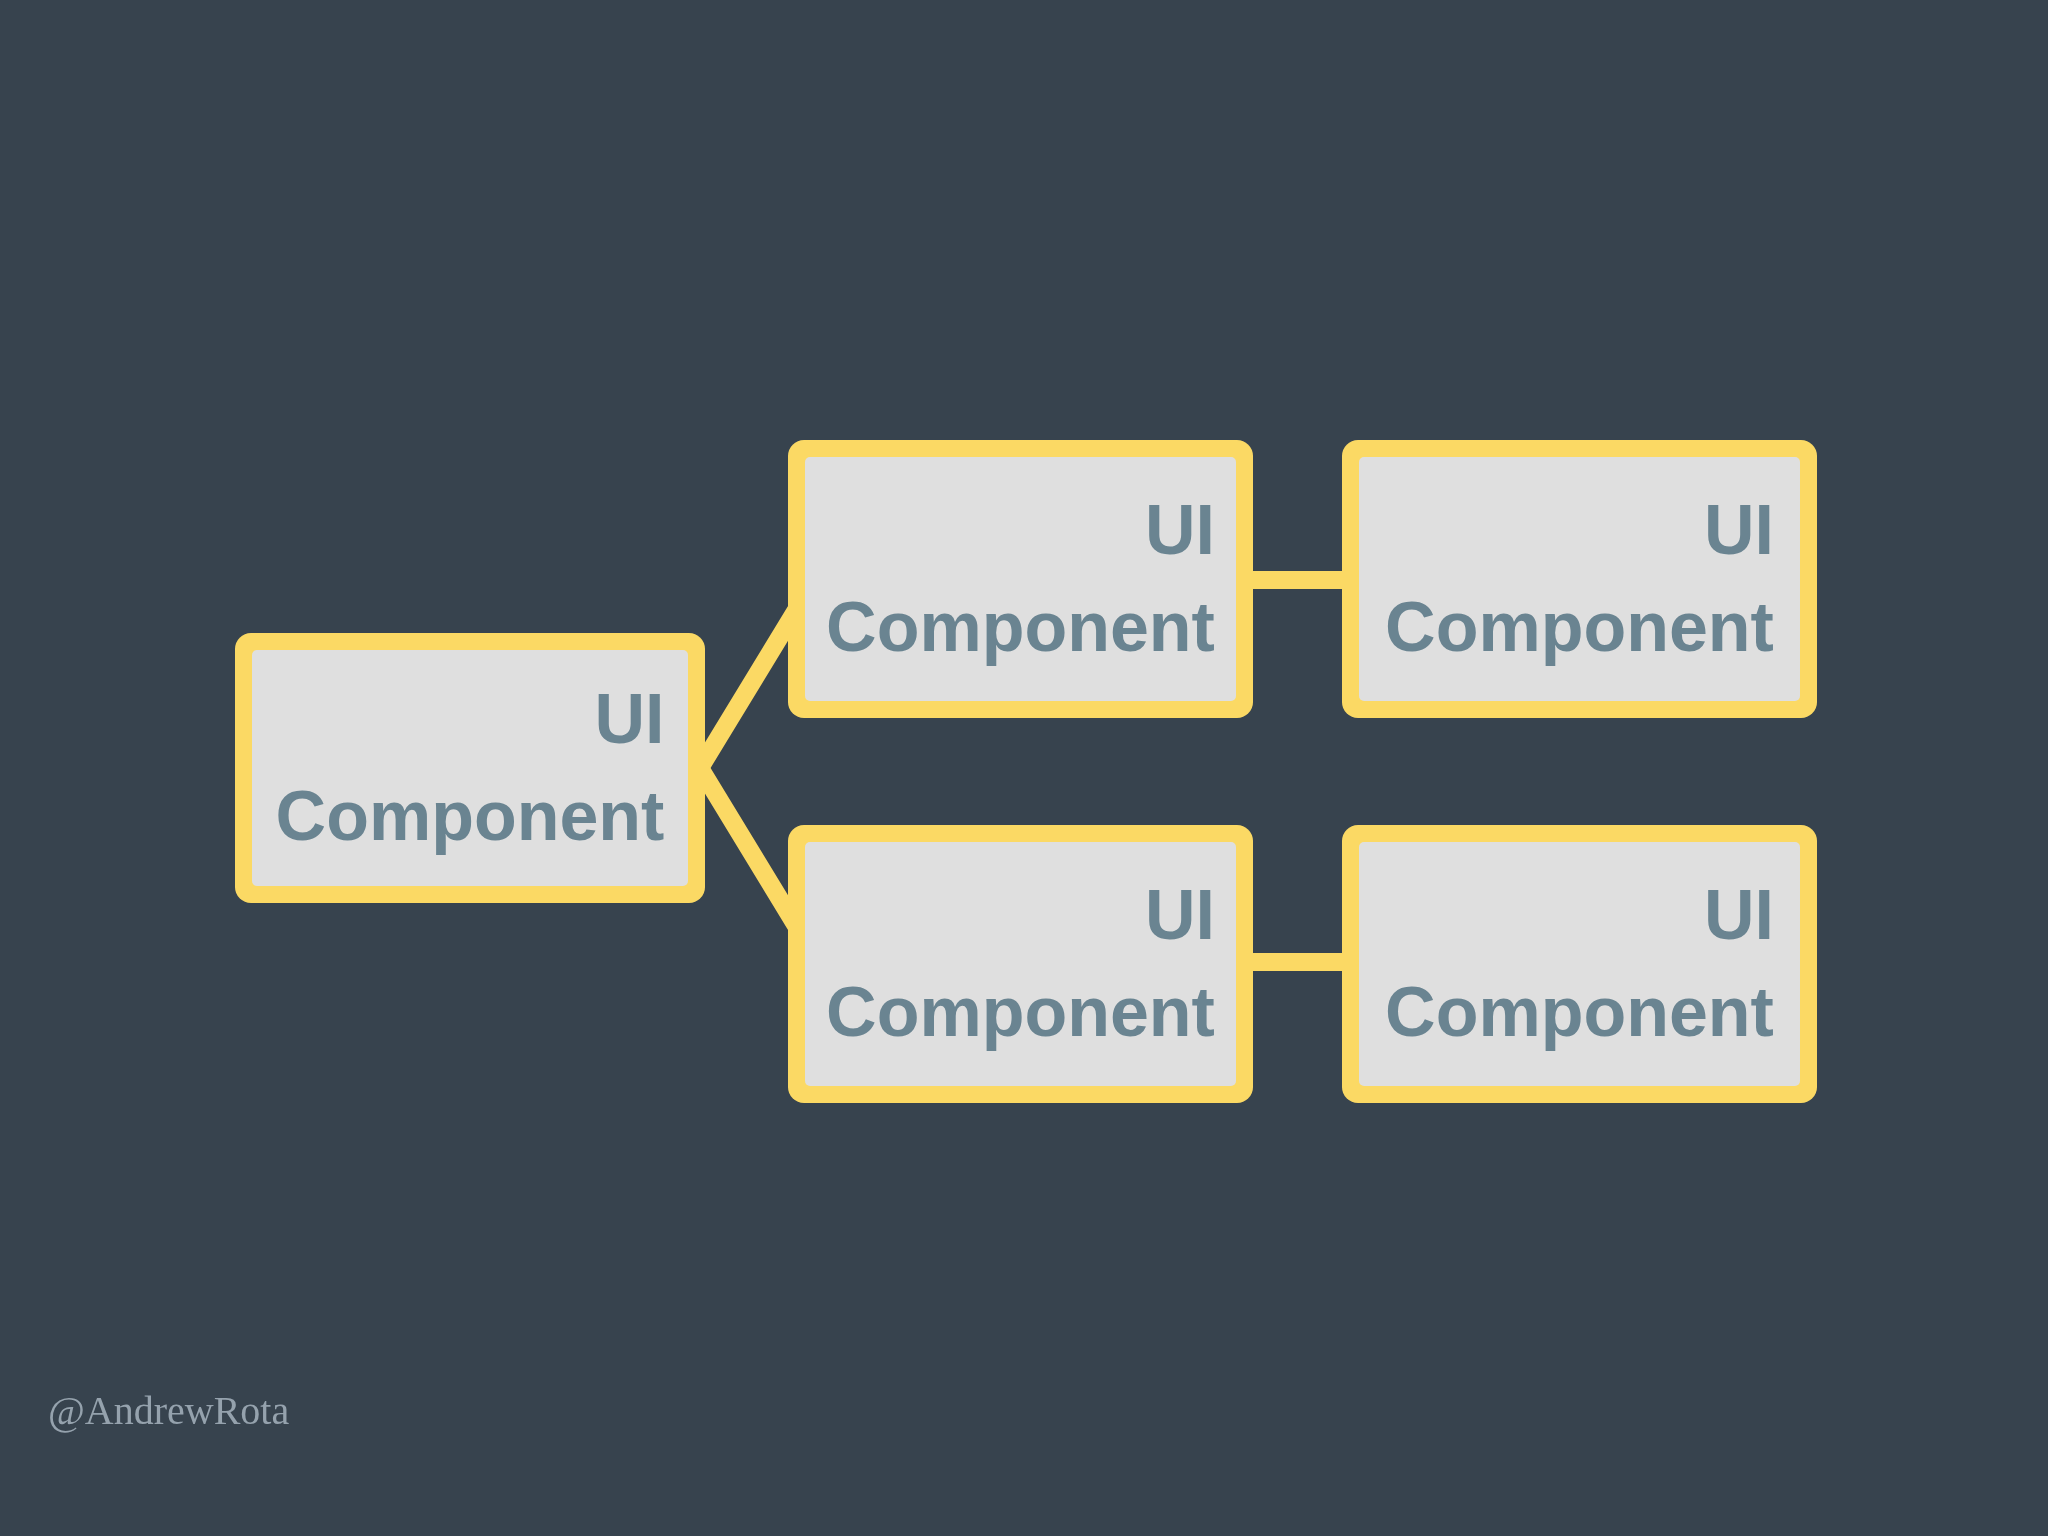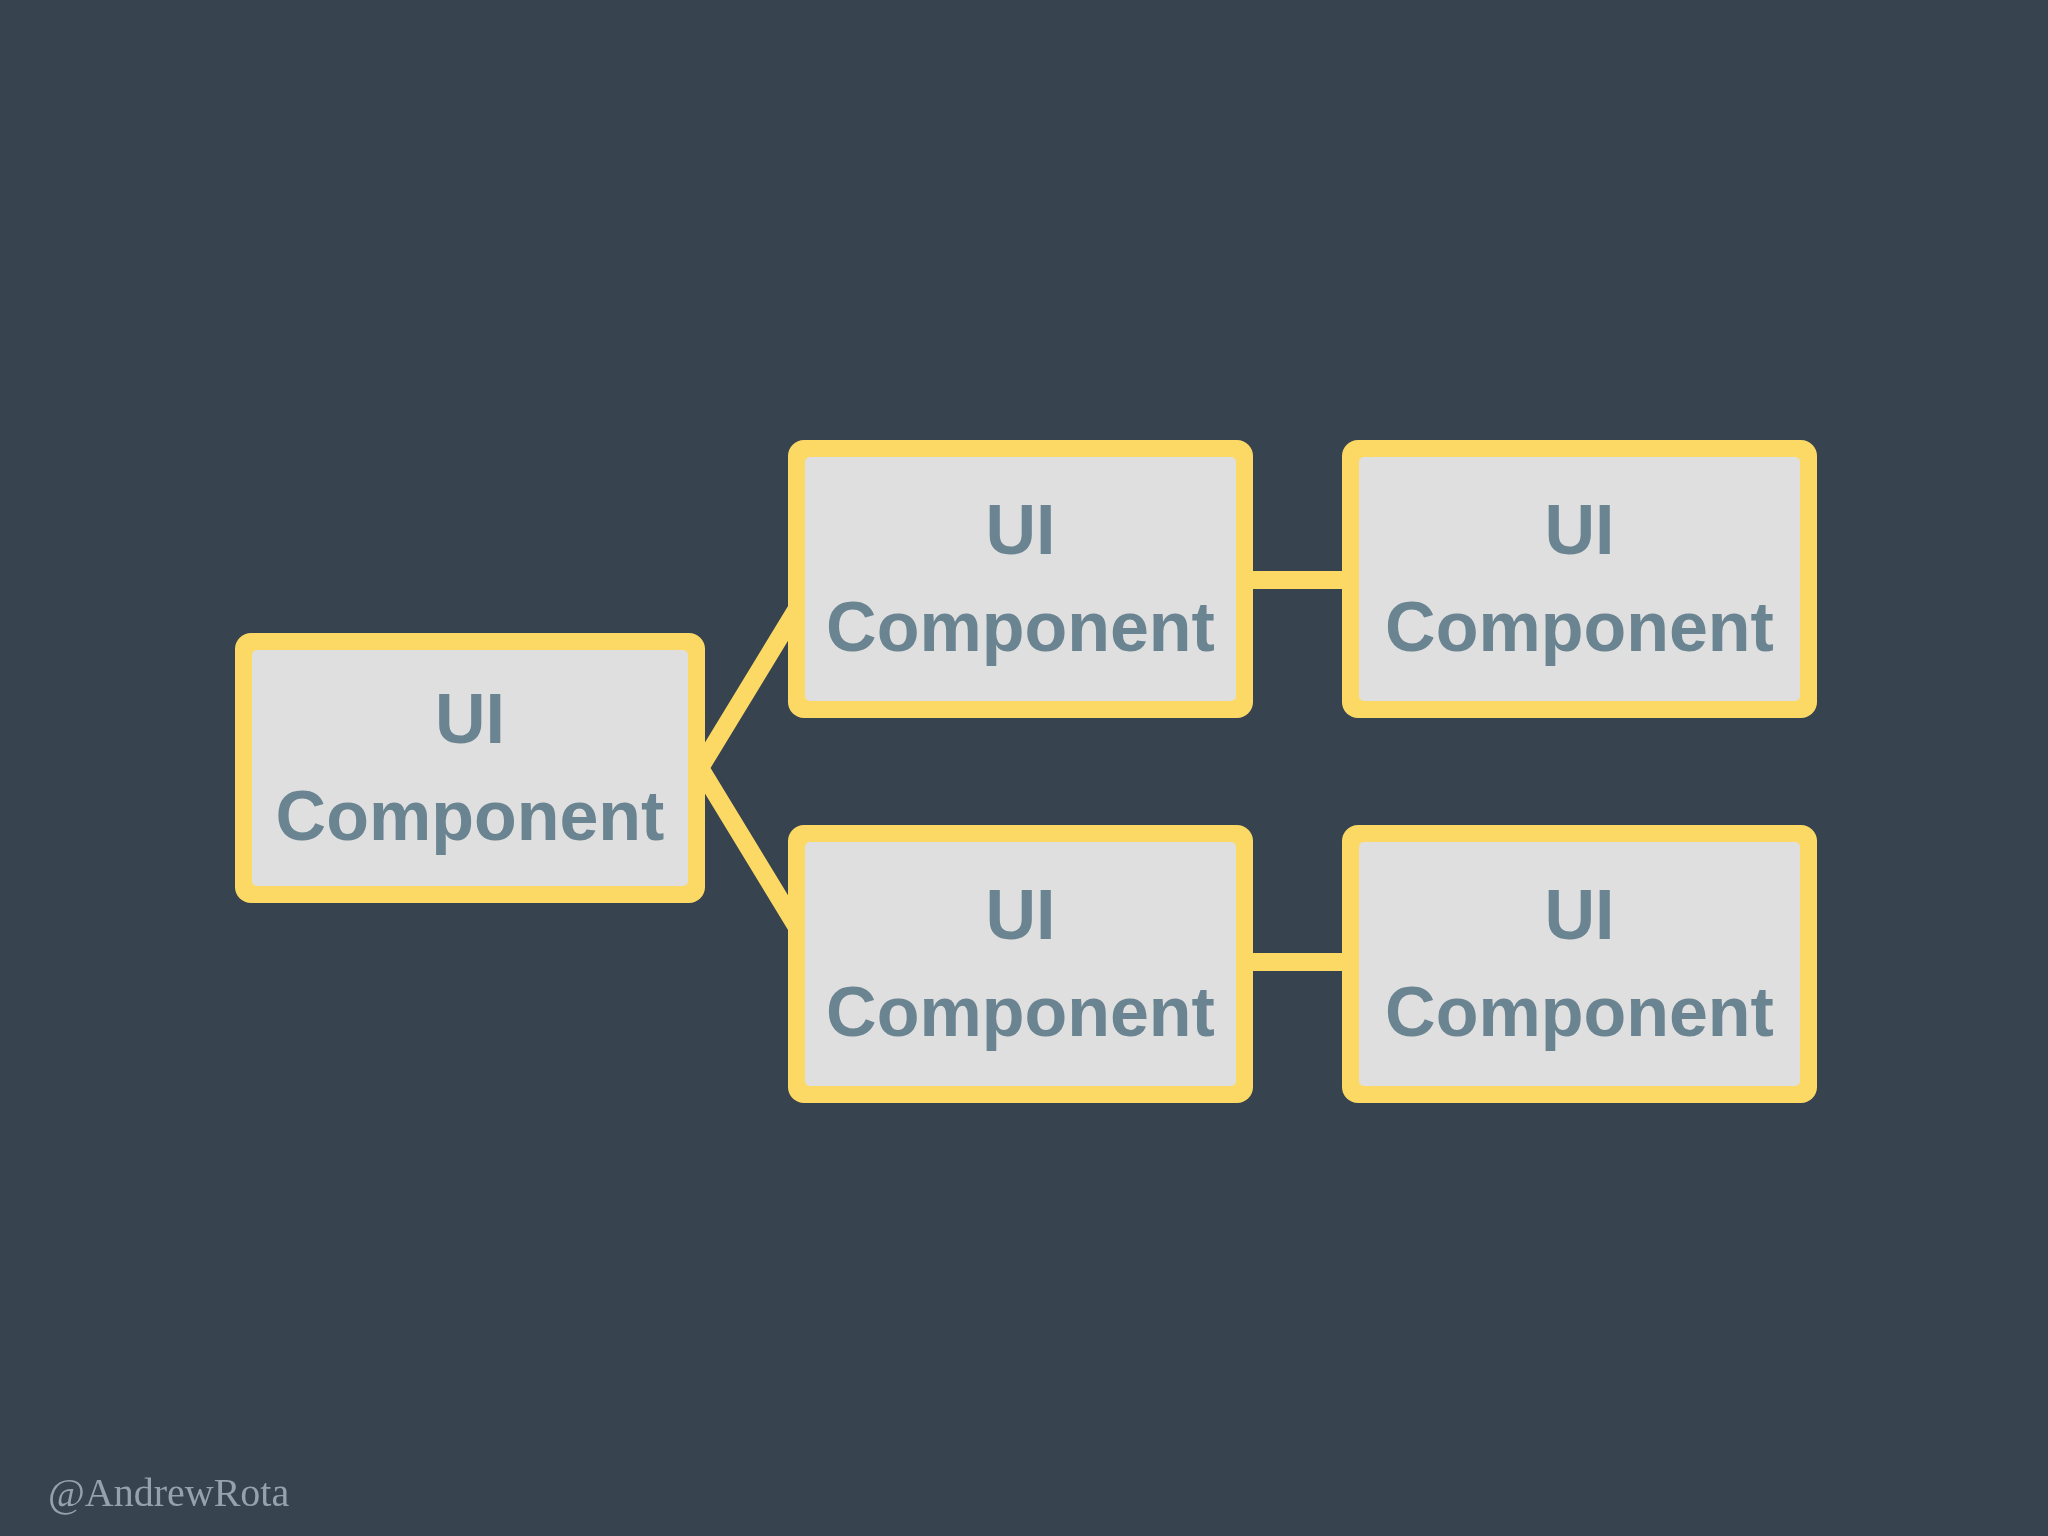--- a/index.html
+++ b/index.html
@@ -38,36 +38,36 @@
     border-radius: 16px;
     padding: 17px;
   }
   .node-inner {
     width: 100%; height: 100%;
     background: var(--node-fill);
     border-radius: 5px;
     display: flex;
     align-items: center;
     justify-content: center;
-    text-align: center;
+    text-align: right;
     font-weight: bold;
     font-size: 70px;
     line-height: 1.38;
     color: var(--node-text);
     white-space: pre-line;
     letter-spacing: 0px;
   }
   .node-root          { left: 235px;  top: 633px; width: 470px; height: 270px; }
   .node-child-top     { left: 788px;  top: 440px; width: 465px; height: 278px; }
   .node-grandchild-top{ left: 1342px; top: 440px; width: 475px; height: 278px; }
   .node-child-bottom     { left: 788px;  top: 825px; width: 465px; height: 278px; }
   .node-grandchild-bottom{ left: 1342px; top: 825px; width: 475px; height: 278px; }
   .attribution {
     position: absolute;
-    left: 48px; top: 1469px;
+    left: 48px; top: 1387px;
     font-family: "Liberation Serif", serif;
     font-size: 40px;
     color: var(--attribution-text);
   }
 </style>
 </head>
 <body>
 
 <div class="stage">
 

